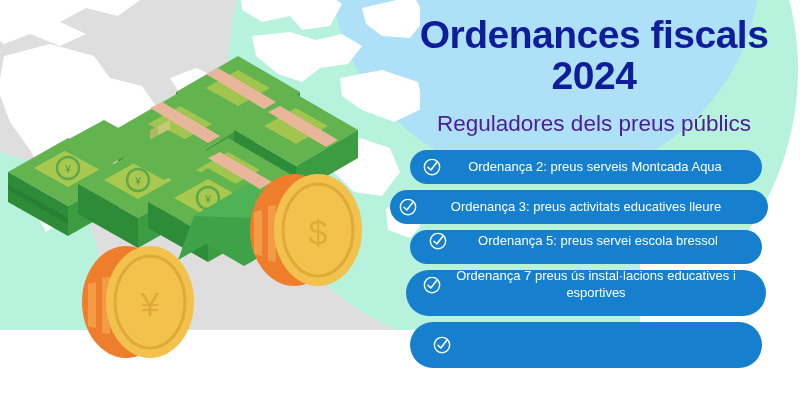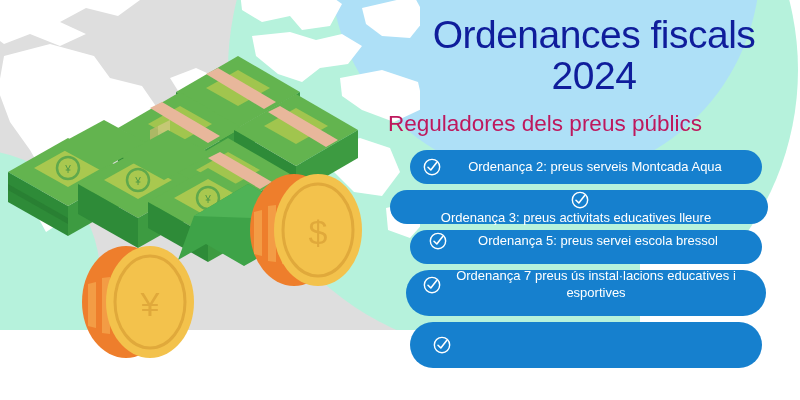--- a/index.html
+++ b/index.html
@@ -46,27 +46,28 @@
   
   .money-art{position:absolute;left:0px;top:34px;width:400px;height:330px;}
 
   
   .content{
     position:absolute;left:388px;top:0;width:412px;height:400px;
   }
   .title{
     position:absolute;left:0;top:14px;width:412px;
     text-align:center;
-    font-size:39px;font-weight:normal;line-height:1.06;
+    font-size:39px;font-weight:bold;line-height:1.06;
     color:#0F1D9B;letter-spacing:-0.5px;
   }
   .subtitle{
     position:absolute;left:0;top:112px;width:412px;
+    text-align:center;
     font-size:22.5px;font-weight:normal;line-height:1.1;
-    color:#be185d;
+    color:#4c1d95;
   }
 
   .pill-list{position:absolute;left:0;top:150px;width:412px;}
   .pill{
     position:relative;
     background:#1680CE;
     border-radius:24px;
     color:#ffffff;
     display:flex;align-items:center;
     box-sizing:border-box;
@@ -75,21 +76,21 @@
   .pill .check{
     flex:0 0 auto;display:block;
   }
   .pill .ptext{
     flex:1 1 auto;text-align:center;
     font-size:13px;line-height:1.28;
     padding-right:8px;
     color:#ffffff;
   }
   .pill.p1{width:352px;margin-left:22px;height:34px;padding:0 6px 0 12px;}
-  .pill.p2{width:378px;margin-left:2px;height:34px;padding:0 6px 0 8px;flex-direction:column;}
+  .pill.p2{width:378px;margin-left:2px;height:34px;padding:0 6px 0 8px;}
   .pill.p3{width:352px;margin-left:22px;height:34px;padding:0 6px 12px 18px;}
   .pill.p4{width:360px;margin-left:18px;height:46px;padding:0 8px 16px 16px;justify-content:space-between;}
   .pill.p5{width:352px;margin-left:22px;height:46px;padding:0 8px 0 22px;}
 </style>
 </head>
 <body>
 
 <div id="poster">
 
   <div class="bg-layer">

